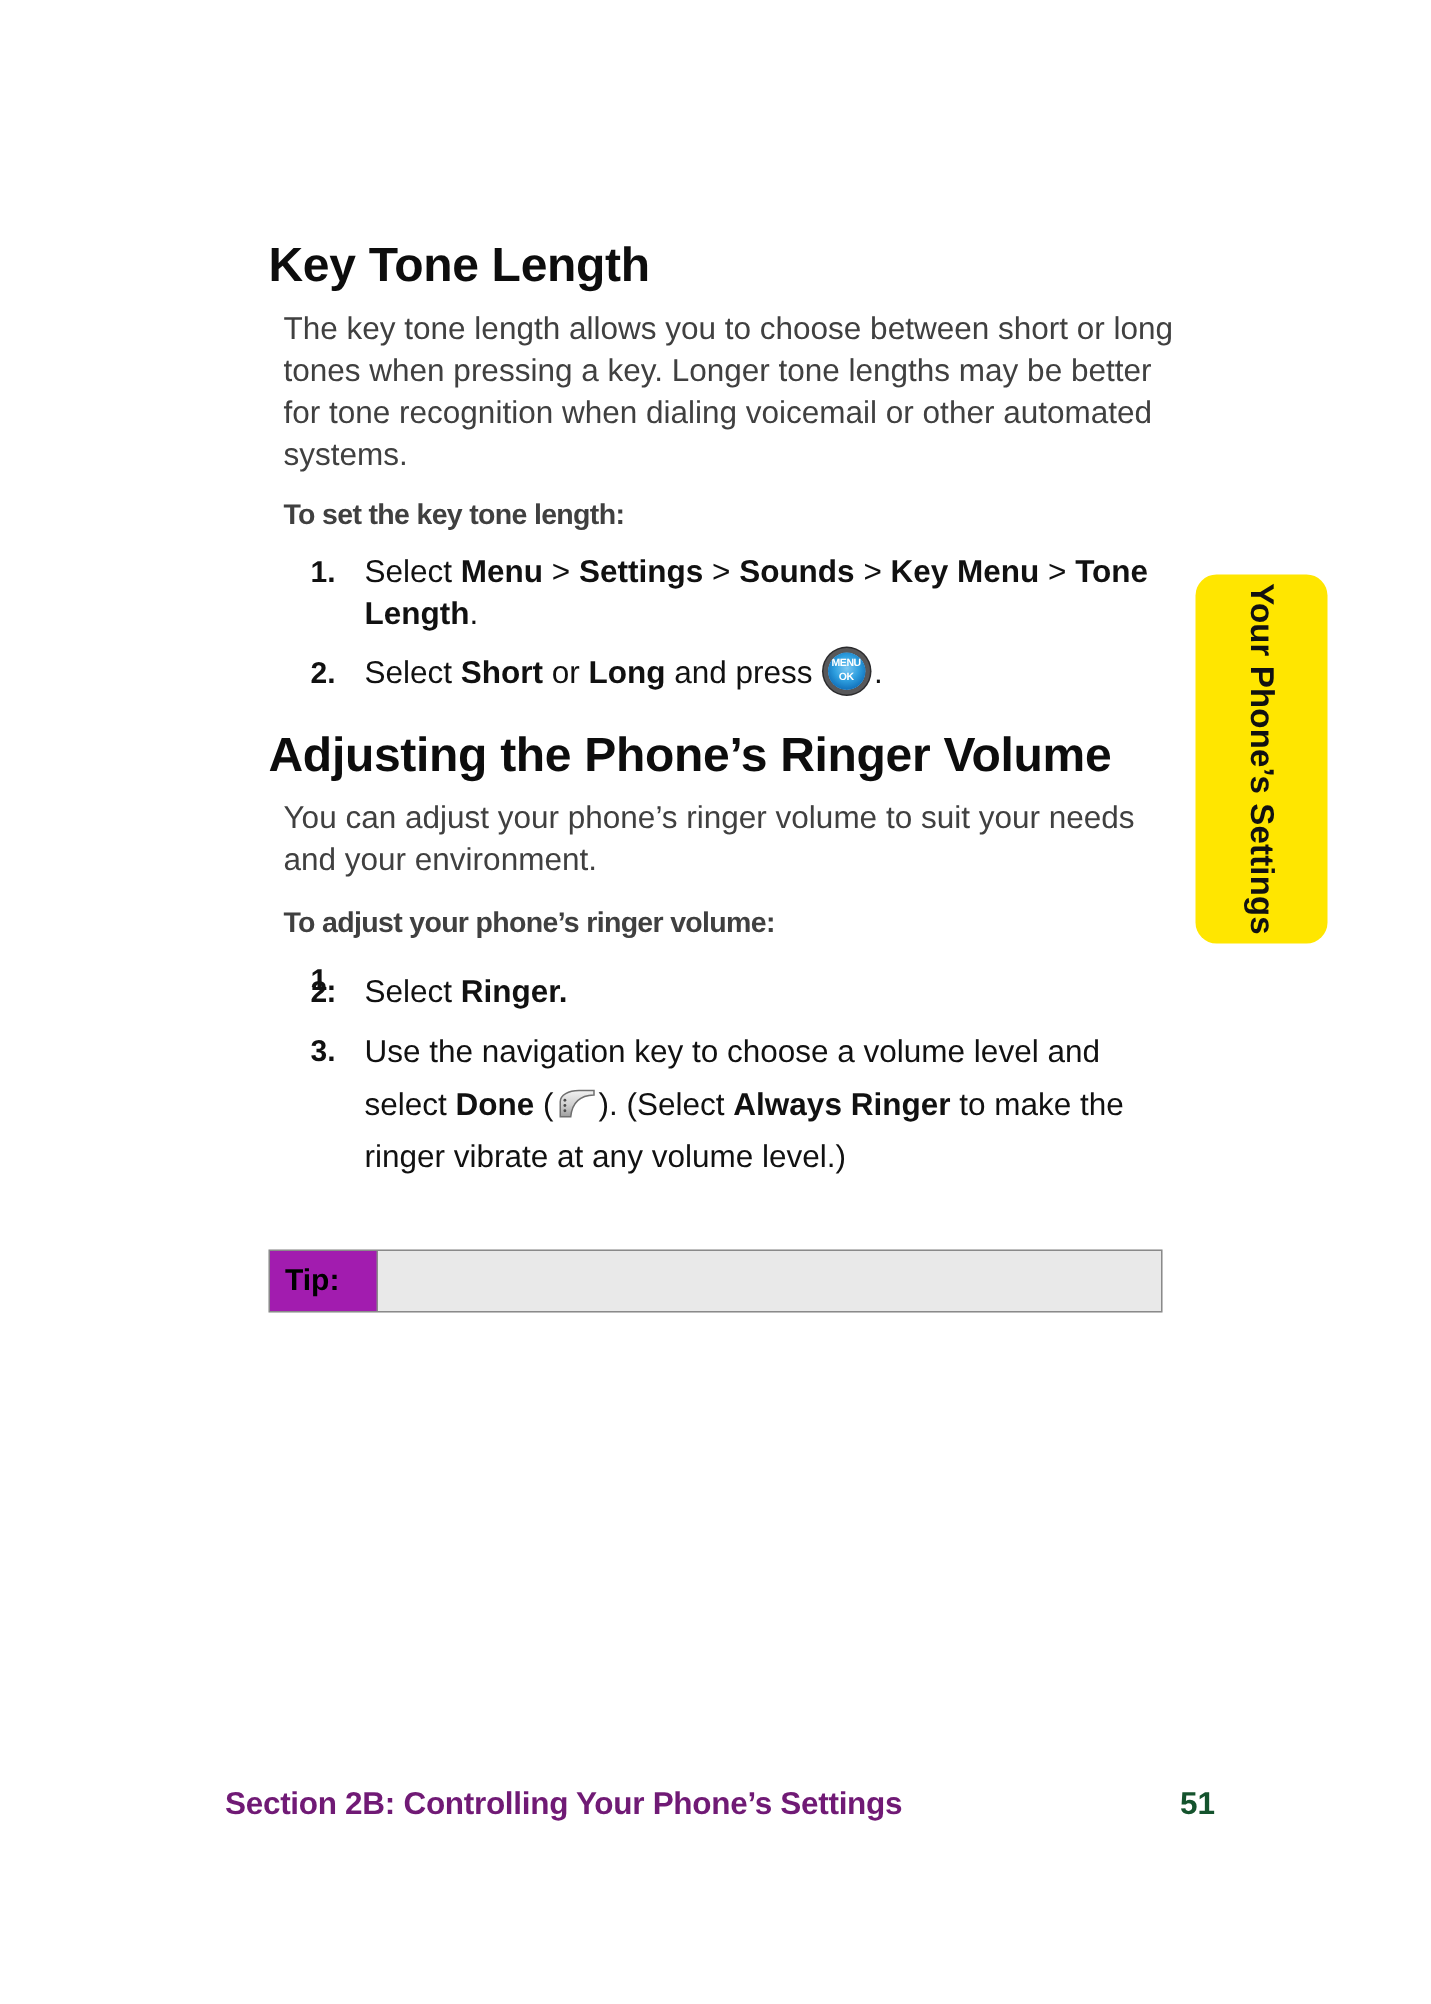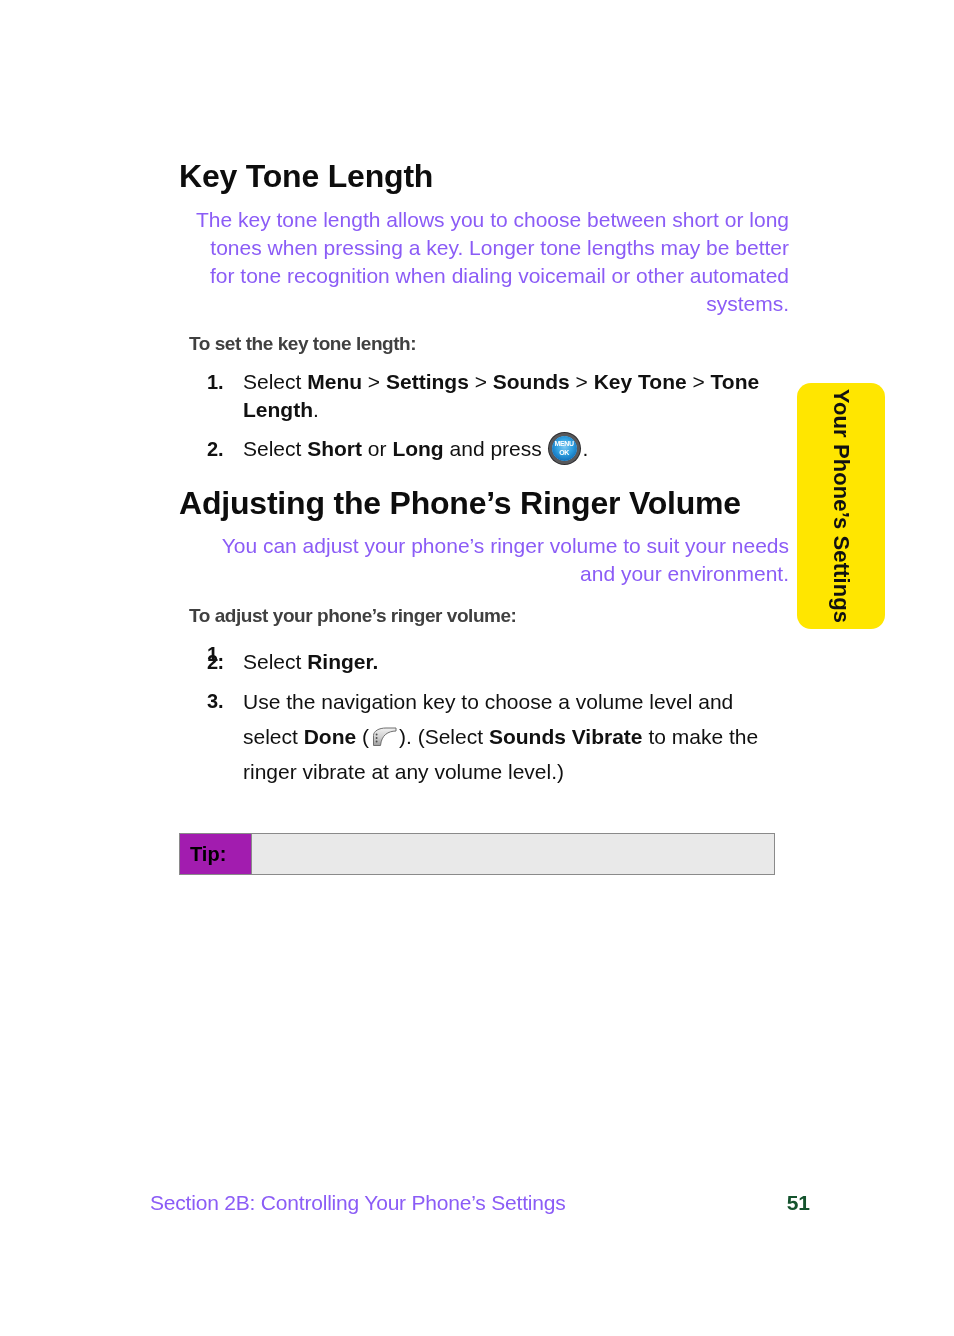--- a/index.html
+++ b/index.html
@@ -66,22 +66,21 @@
   }
   #heading-key-tone-length { left: 179px; top: 160px; }
   #heading-ringer-volume   { left: 179px; top: 487px; }
 
   p.body-text {
     position: absolute;
     margin: 0;
     font-family: "Liberation Sans", sans-serif;
     font-size: 21px;
     line-height: 28px;
-    color: #8b5cf6;
-    text-align: right;
+    color: #404040;
   }
   #para-key-tone  { left: 189px; top: 206px; width: 600px; }
   #para-ringer    { left: 189px; top: 532px; width: 600px; }
 
   p.lead-in {
     position: absolute;
     margin: 0;
     font-family: "Liberation Sans", sans-serif;
     font-weight: bold;
     font-size: 19px;
@@ -206,24 +205,24 @@
     position: absolute;
     left: 150px;
     top: 1172px;
     width: 660px;
     display: flex;
     justify-content: space-between;
     align-items: baseline;
   }
   .footer-section {
     font-family: "Liberation Sans", sans-serif;
-    font-weight: normal;
+    font-weight: bold;
     font-size: 21px;
     letter-spacing: -0.2px;
-    color: #8b5cf6;
+    color: #701a75;
     white-space: nowrap;
   }
   .footer-page {
     font-family: "Liberation Sans", sans-serif;
     font-weight: bold;
     font-size: 21px;
     color: #14532d;
     margin-top: 19px;
   }
 </style>
@@ -240,21 +239,21 @@
 
     <h1 class="section-heading" id="heading-key-tone-length">Key Tone Length</h1>
 
     <p class="body-text" id="para-key-tone">The key tone length allows you to choose between short or long tones when pressing a key. Longer tone lengths may be better for tone recognition when dialing voicemail or other automated systems.</p>
 
     <p class="lead-in" id="leadin-key-tone">To set the key tone length:</p>
 
     <ol class="steps" id="steps-key-tone">
       <li>
         <span class="step-num">1.</span>
-        <span class="step-text">Select <b>Menu</b> &gt; <b>Settings</b> &gt; <b>Sounds</b> &gt; <b>Key Tone</b> &gt; <b>Tone Length</b>.</span>
+        <span class="step-text">Select <b>Menu</b> &gt; <b>Settings</b> &gt; <b>Sounds</b> &gt; <b>Key Menu</b> &gt; <b>Tone Length</b>.</span>
       </li>
       <li>
         <span class="step-num">2.</span>
         <span class="step-text">Select <b>Short</b> or <b>Long</b> and press <span class="menu-ok-key"><span class="ok-top">MENU</span><span class="ok-bot">OK</span></span>.</span>
       </li>
     </ol>
 
     <h1 class="section-heading" id="heading-ringer-volume">Adjusting the Phone’s Ringer Volume</h1>
 
     <p class="body-text" id="para-ringer">You can adjust your phone’s ringer volume to suit your needs and your environment.</p>
@@ -276,21 +275,21 @@
                 <linearGradient id="skg" x1="0" y1="0" x2="0" y2="1">
                   <stop offset="0%" stop-color="#f2f2f2"></stop>
                   <stop offset="55%" stop-color="#cfcfcf"></stop>
                   <stop offset="100%" stop-color="#9e9e9e"></stop>
                 </linearGradient>
               </defs>
               <path d="M3.5 19.5 L3.5 9.5 C3.5 5.0 9.0 2.0 16.0 2.0 L26.0 2.0 L26.0 5.0 C18.0 5.2 11.5 9.0 10.5 19.5 Z" fill="url(#skg)" stroke="#6f6f6f" stroke-width="1"></path>
               <circle cx="6.6" cy="8.5" r="0.95" fill="#4a4a4a"></circle>
               <circle cx="6.6" cy="12" r="0.95" fill="#4a4a4a"></circle>
               <circle cx="6.6" cy="15.5" r="0.95" fill="#4a4a4a"></circle>
-            </svg>). (Select <b>Sounds Vibrate</b> to make the ringer vibrate at any volume level.)</span>
+            </svg>). (Select <b>Always Ringer</b> to make the ringer vibrate at any volume level.)</span>
       </li>
     </ol>
 
     <div class="tip-box">
       <div class="tip-label-cell">
         <span class="tip-label">Tip:</span>
       </div>
     </div>
 
     <div class="footer">

